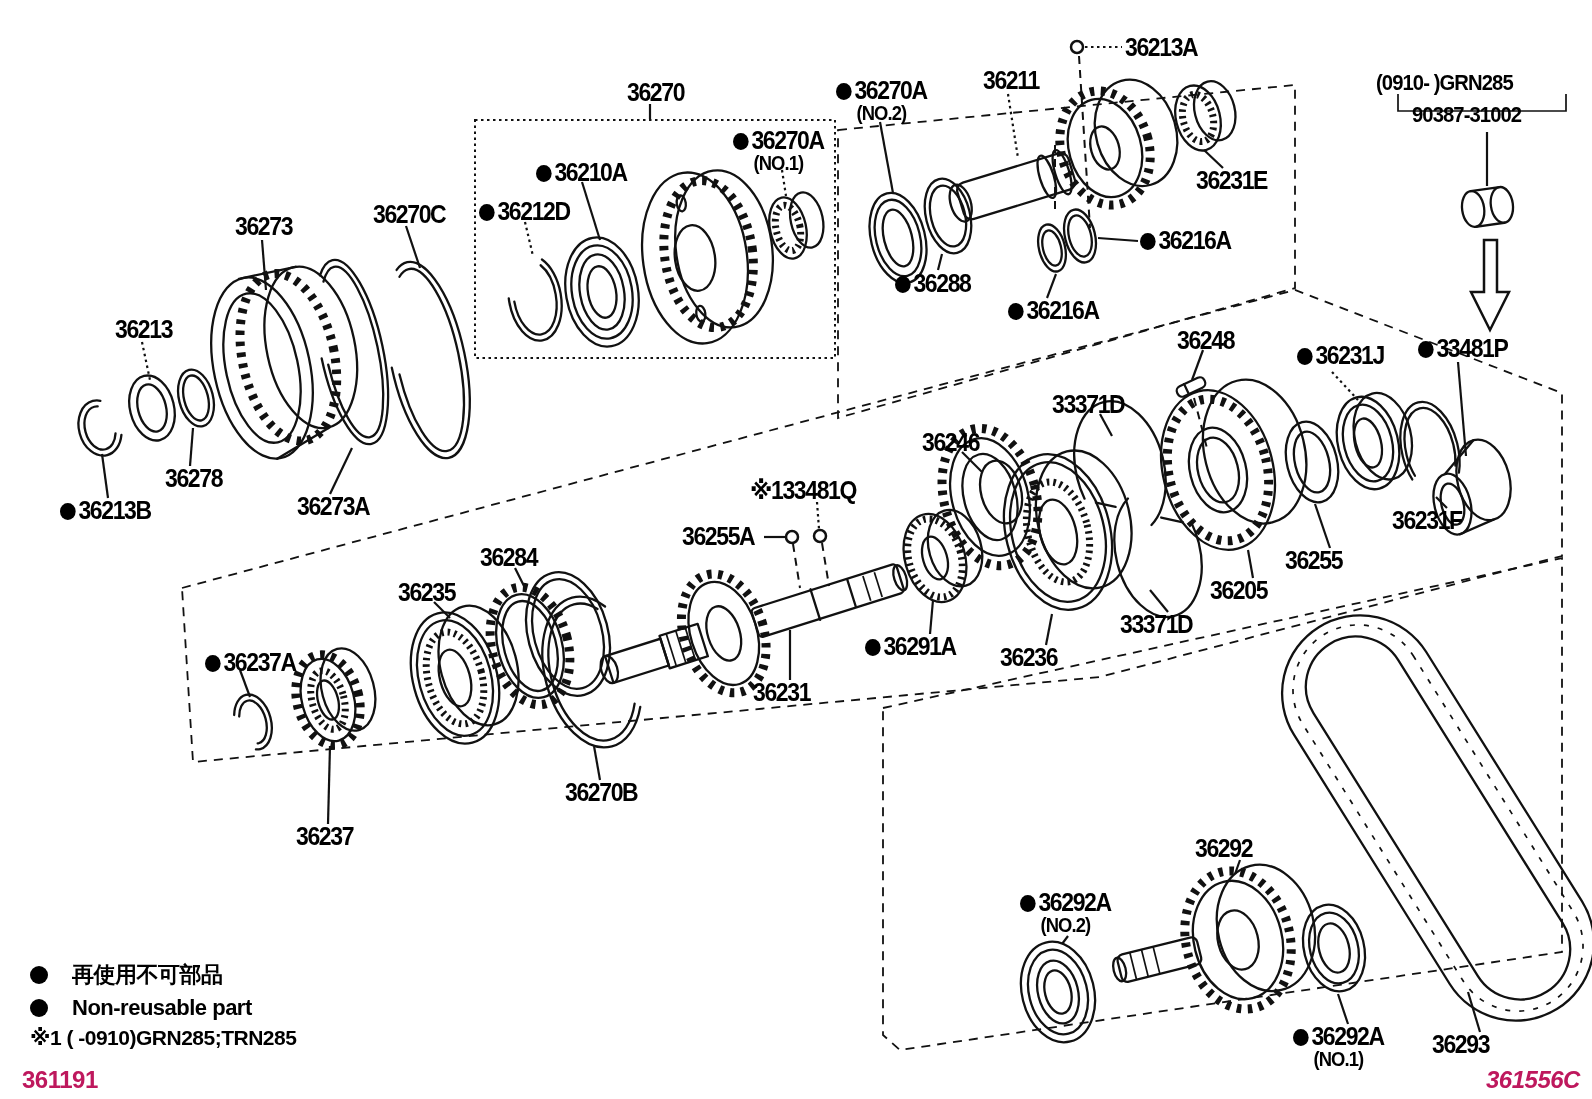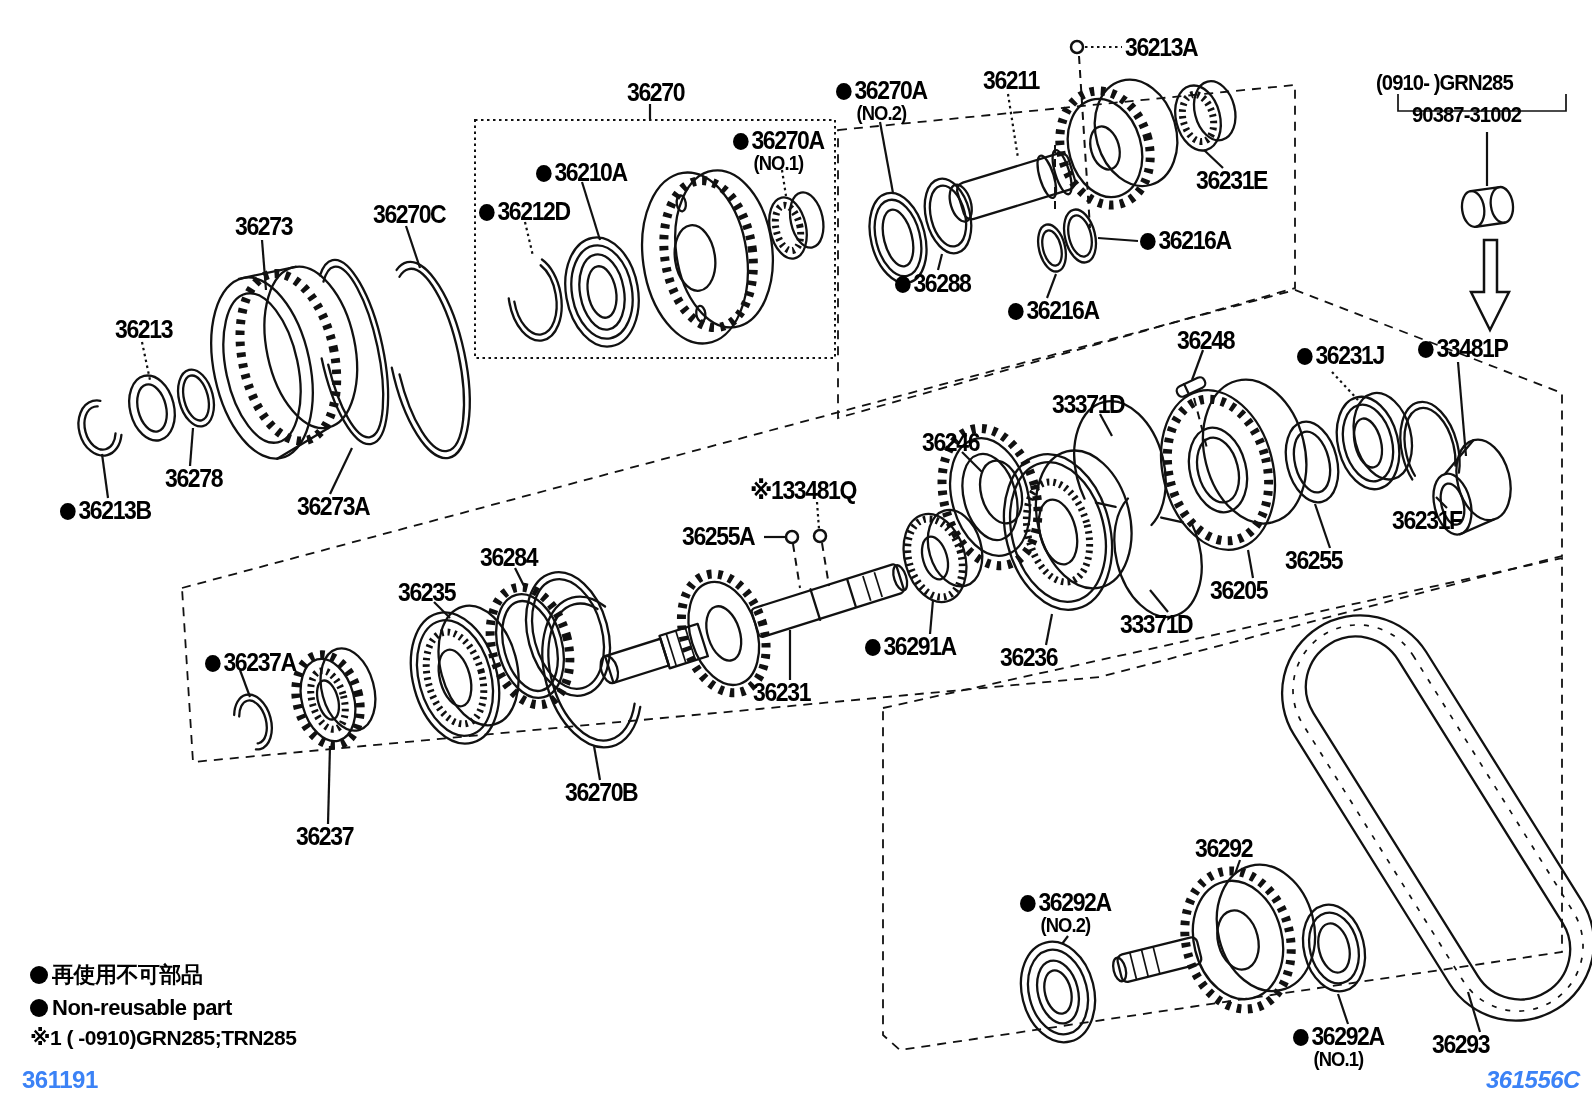--- a/index.html
+++ b/index.html
@@ -10,25 +10,25 @@
   .lbl{position:absolute;font:700 25px "Liberation Sans","DejaVu Sans",sans-serif;
        letter-spacing:-1.5px;color:#000;white-space:nowrap;line-height:1.0;
        transform:scaleX(.92);transform-origin:left top;}
   .lbl .sub{display:block;font-size:20px;text-align:center;letter-spacing:-1px;margin-top:0px;}
   .lbl .dot{display:inline-block;width:17px;height:17px;border-radius:50%;background:#000;
             margin-right:3px;vertical-align:-1px;}
   .lbl[data-name="part-label-grn285-top"],
   .lbl[data-name="part-label-90387-31002"]{font-size:22px;letter-spacing:-1px;}
   
   #legend{position:absolute;left:30px;top:960px;color:#000;}
-  .legend-row{display:flex;align-items:center;gap:4px;font:700 22px "Liberation Sans","DejaVu Sans",sans-serif;
+  .legend-row{display:flex;align-items:center;gap:24px;font:700 22px "Liberation Sans","DejaVu Sans",sans-serif;
               margin-bottom:5px;letter-spacing:-.5px;}
   .legend-row .dot{width:18px;height:18px;border-radius:50%;background:#000;flex:0 0 auto;}
   .legend-note{font:700 21px "Liberation Sans","DejaVu Sans",sans-serif;letter-spacing:-.5px;}
-  .corner{position:absolute;font:700 24px "Liberation Sans","DejaVu Sans",sans-serif;color:#3b82f6;
+  .corner{position:absolute;font:700 24px "Liberation Sans","DejaVu Sans",sans-serif;color:#be185d;
           letter-spacing:-.5px;}
   #corner-left{left:22px;top:1066px;}
   #corner-right{left:1486px;top:1066px;font-style:italic;}
 </style>
 </head>
 <body>
 
 <div id="canvas" data-name="parts-diagram-canvas">
 
   <svg id="art" width="1592" height="1099" viewBox="0 0 1592 1099" data-name="diagram-artwork">

